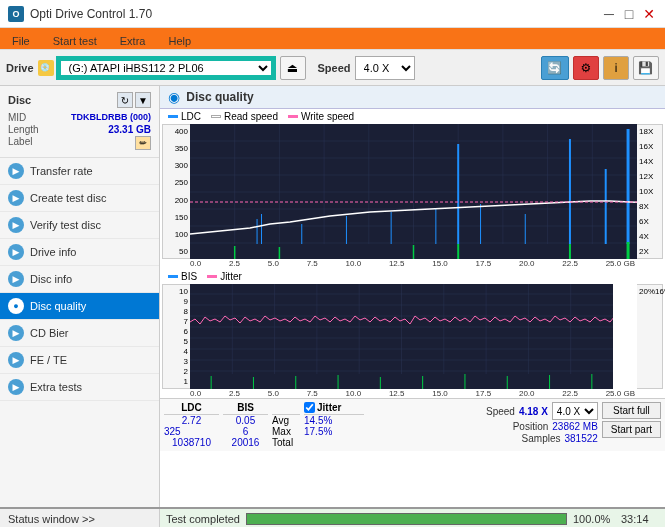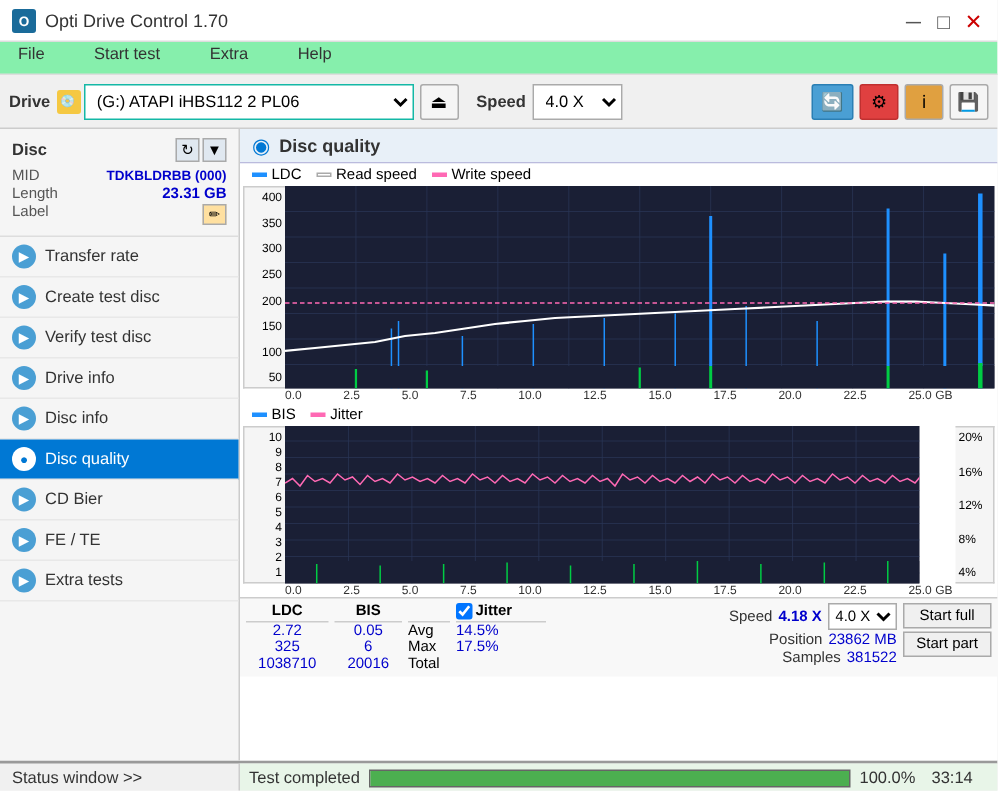--- a/index.html
+++ b/index.html
@@ -7,27 +7,27 @@
     
     
     .title-bar { background: #fff; height: 28px; display: flex; align-items: center; justify-content: space-between; padding: 0 8px; border-bottom: 1px solid #ddd; }
     .title-bar-left { display: flex; align-items: center; gap: 6px; font-size: 12px; color: #333; }
     .title-bar-icon { width: 16px; height: 16px; background: #1a6b9a; border-radius: 2px; display: flex; align-items: center; justify-content: center; color: white; font-size: 9px; font-weight: bold; }
     .title-bar-controls { display: flex; gap: 4px; }
     .title-btn { width: 16px; height: 16px; border: none; background: none; cursor: pointer; font-size: 14px; color: #555; display: flex; align-items: center; justify-content: center; }
     .title-btn.close { color: #c00; }
     
     
-    .menu-bar { background: #86efac; height: 22px; display: flex; align-items: flex-start; padding: 0 4px; border-bottom: 1px solid #ddd; gap: 17px; }
+    .menu-bar { background: #f97316; height: 22px; display: flex; align-items: flex-end; padding: 0 4px; border-bottom: 1px solid #ddd; gap: 7px; }
     .menu-item { padding: 2px 8px; cursor: pointer; font-size: 11px; color: #333; border-radius: 2px; }
     
     
     .toolbar { background: #f0f0f0; height: 36px; display: flex; align-items: center; padding: 0 6px; gap: 4px; border-bottom: 1px solid #ccc; }
     .toolbar-label { font-size: 11px; color: #333; font-weight: bold; }
-    .drive-select { height: 24px; width: 220px; font-size: 11px; border: 1px solid #14b8a6; background: white; padding: 0 4px; }
+    .drive-select { height: 24px; width: 220px; font-size: 11px; border: 5px solid #14b8a6; background: white; padding: 0 4px; }
     .toolbar-icon-btn { width: 26px; height: 24px; border: 1px solid #aaa; background: #f5f5f5; cursor: pointer; display: flex; align-items: center; justify-content: center; font-size: 12px; border-radius: 2px; }
     .speed-label { font-size: 11px; color: #333; font-weight: bold; margin-left: 8px; }
     .speed-select { height: 24px; width: 60px; font-size: 11px; border: 1px solid #aaa; background: white; padding: 0 4px; }
     .toolbar-spacer { flex: 1; }
     
     
     .main { display: flex; height: calc(527px - 28px - 22px - 36px - 22px - 20px); }
     
     
     .sidebar { width: 160px; background: #f5f5f5; border-right: 1px solid #ccc; display: flex; flex-direction: column; }
@@ -245,20 +245,31 @@
         <line x1="50%" y1="135" x2="50%" y2="121" stroke="#00cc44" stroke-width="1.5"></line>
         <line x1="60%" y1="135" x2="60%" y2="120" stroke="#00cc44" stroke-width="2"></line>
         <line x1="85%" y1="135" x2="85%" y2="120" stroke="#00cc44" stroke-width="2"></line>
         <line x1="98%" y1="135" x2="98%" y2="118" stroke="#00cc44" stroke-width="3"></line>
 
         <polyline points="0,110 20,108 40,106 60,104 80,100 100,98 120,95 140,92 160,90 180,88 200,87 220,86 240,85 260,84 280,83 300,82 320,81 340,80 360,79 380,78 400,77 420,77 440,78 460,79 480,80 500,5" stroke="white" stroke-width="1.5" fill="none"></polyline>
 
         <polyline points="0,78 50,78 100,78 150,78 200,78 250,78 300,78 350,78 400,78 450,78 480,78 500,78" stroke="#ff69b4" stroke-width="1" fill="none" stroke-dasharray="3,2"></polyline>
       </svg>
 
+      <div style="width:26px;display:flex;flex-direction:column;justify-content:space-between;padding:2px 2px;background:#f5f5f5;border:1px solid #ccc;border-left:none;font-size:8px;text-align:left;">
+        <span>18X</span>
+        <span>16X</span>
+        <span>14X</span>
+        <span>12X</span>
+        <span>10X</span>
+        <span>8X</span>
+        <span>6X</span>
+        <span>4X</span>
+        <span>2X</span>
+      </div>
     </div>
 
     <div style="display:flex;margin:0 30px 0 30px;font-size:8px;color:#333;justify-content:space-between;">
       <span>0.0</span>
       <span>2.5</span>
       <span>5.0</span>
       <span>7.5</span>
       <span>10.0</span>
       <span>12.5</span>
       <span>15.0</span>
@@ -324,21 +335,21 @@
         <line x1="25%" y1="105" x2="25%" y2="92" stroke="#00cc44" stroke-width="1"></line>
         <line x1="35%" y1="105" x2="35%" y2="91" stroke="#00cc44" stroke-width="1"></line>
         <line x1="45%" y1="105" x2="45%" y2="93" stroke="#00cc44" stroke-width="1"></line>
         <line x1="55%" y1="105" x2="55%" y2="92" stroke="#00cc44" stroke-width="1"></line>
         <line x1="65%" y1="105" x2="65%" y2="90" stroke="#00cc44" stroke-width="1"></line>
         <line x1="75%" y1="105" x2="75%" y2="92" stroke="#00cc44" stroke-width="1"></line>
         <line x1="85%" y1="105" x2="85%" y2="91" stroke="#00cc44" stroke-width="1"></line>
         <line x1="95%" y1="105" x2="95%" y2="90" stroke="#00cc44" stroke-width="1"></line>
       </svg>
 
-      <div style="width:26px;display:flex;flex-direction:column;justify-content:space-between;padding:2px 2px;background:#f5f5f5;border:1px solid #ccc;border-left:none;font-size:8px;text-align:left;margin-left:24px;">
+      <div style="width:26px;display:flex;flex-direction:row;justify-content:space-between;padding:2px 2px;background:#f5f5f5;border:1px solid #ccc;border-left:none;font-size:8px;text-align:left;margin-left:24px;">
         <span>20%</span>
         <span>16%</span>
         <span>12%</span>
         <span>8%</span>
         <span>4%</span>
       </div>
     </div>
 
     <div style="display:flex;margin:0 30px 0 30px;font-size:8px;color:#333;justify-content:space-between;">
       <span>0.0</span>
@@ -352,21 +363,21 @@
       <span>20.0</span>
       <span>22.5</span>
       <span>25.0 GB</span>
     </div>
 
     <div style="display:flex;padding:3px 4px;background:#f8f8f8;border-top:1px solid #ccc;font-size:10px;align-items:flex-start;gap:4px;">
 
       <div style="display:flex;flex-direction:column;min-width:55px;">
         <div style="font-weight:bold;text-align:center;border-bottom:1px solid #ccc;padding-bottom:1px;">LDC</div>
         <div style="text-align:center;color:#0000cc;">2.72</div>
-        <div style="text-align:center;color:#0000cc;">325</div>
+        <div style="color:#0000cc;">325</div>
         <div style="text-align:center;color:#0000cc;">1038710</div>
       </div>
 
       <div style="display:flex;flex-direction:column;min-width:45px;">
         <div style="font-weight:bold;text-align:center;border-bottom:1px solid #ccc;padding-bottom:1px;">BIS</div>
         <div style="text-align:center;color:#0000cc;">0.05</div>
         <div style="text-align:center;color:#0000cc;">6</div>
         <div style="text-align:center;color:#0000cc;">20016</div>
       </div>
 

